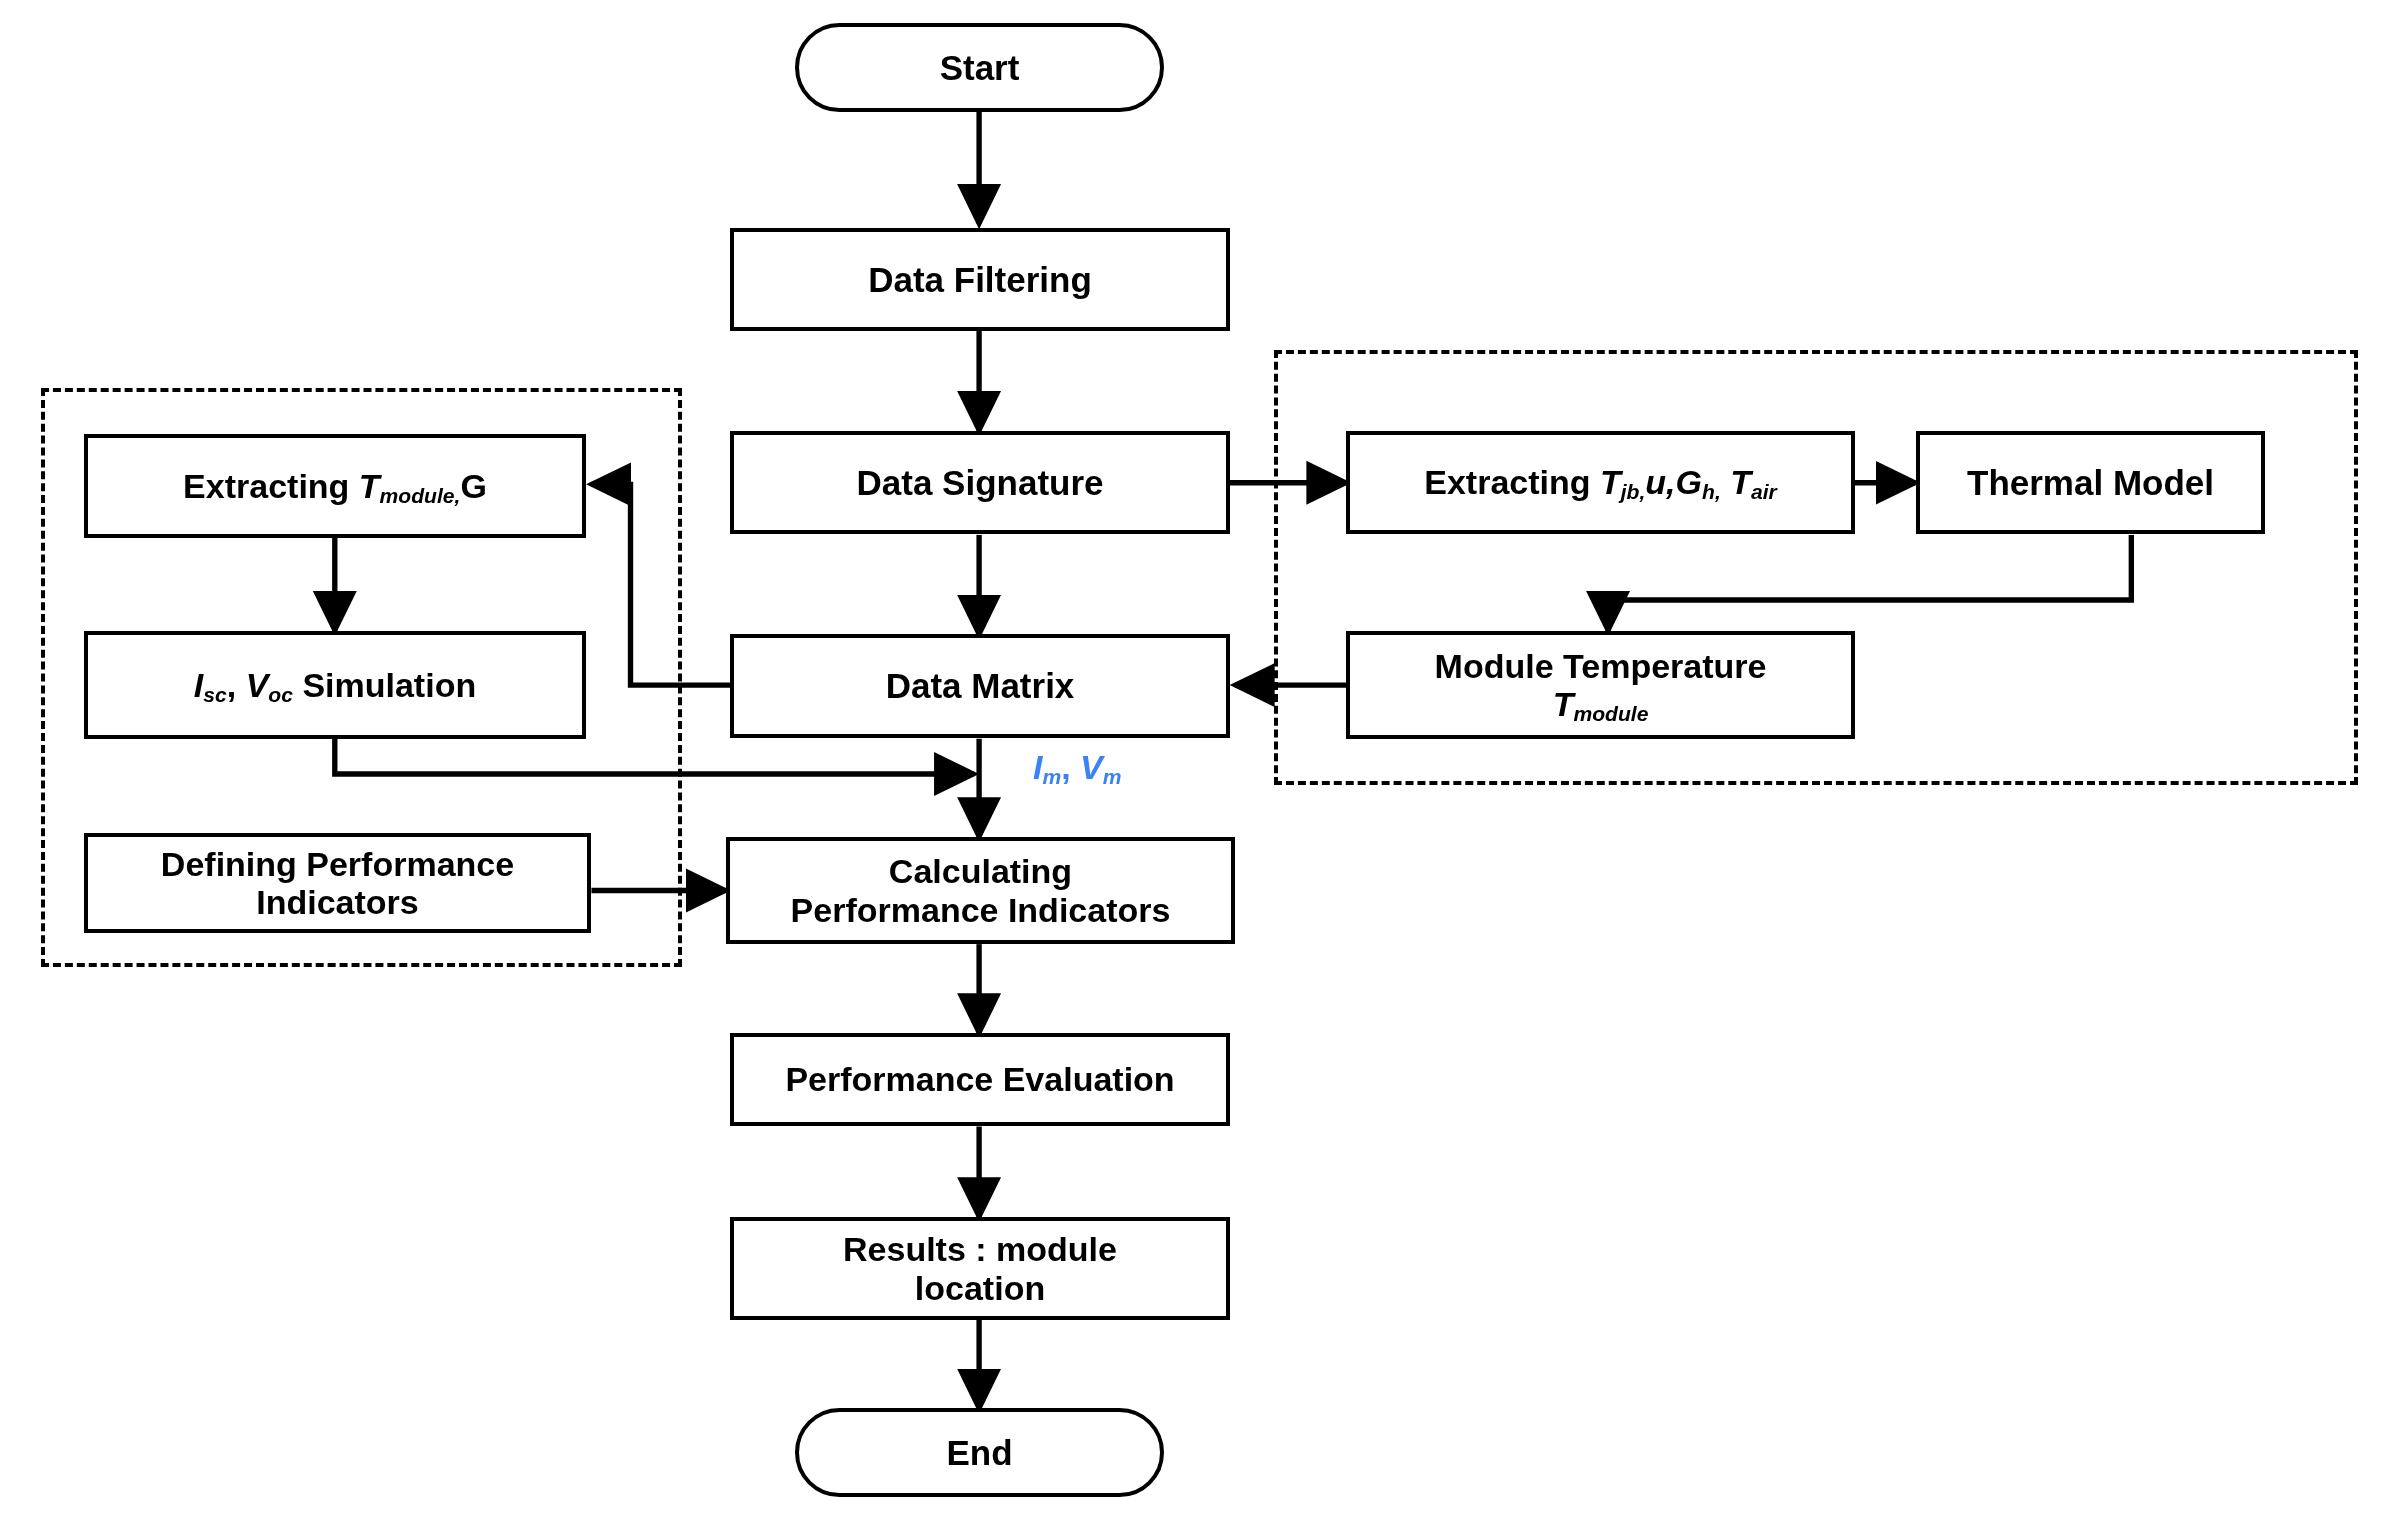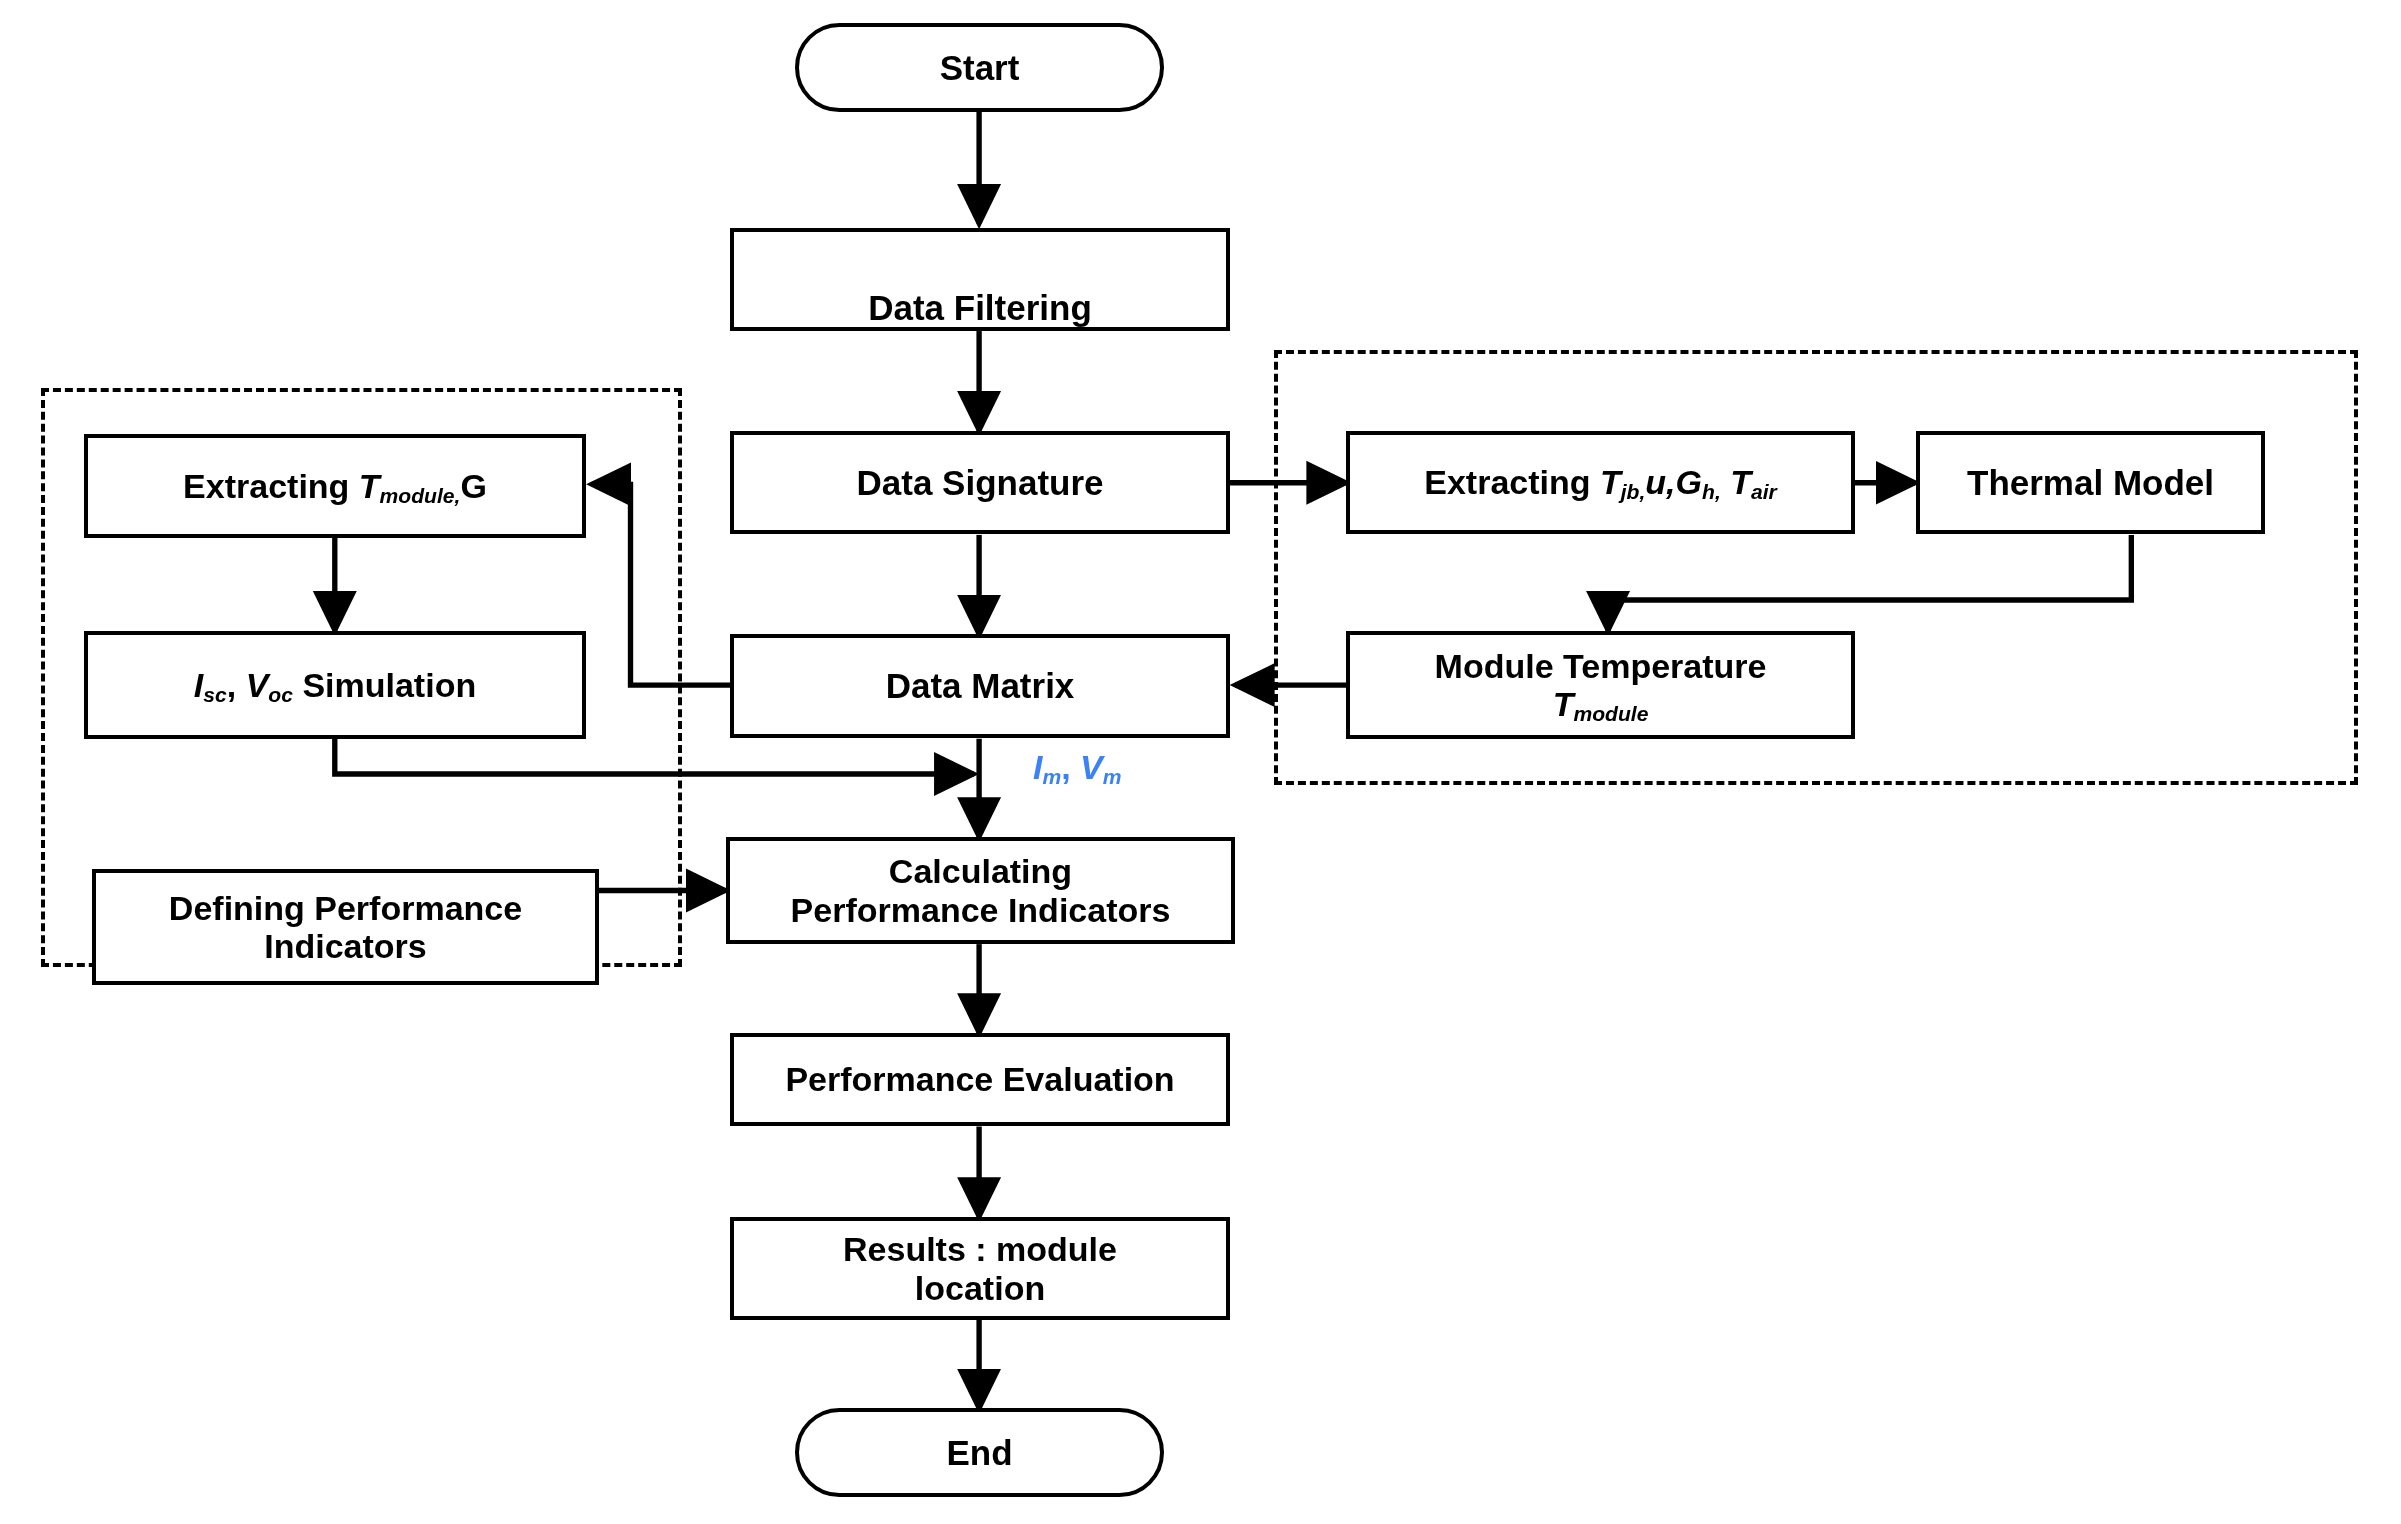--- a/index.html
+++ b/index.html
@@ -65,41 +65,41 @@
       <path d="M1278,1470 L1278,1588"></path>
 
       <path d="M1278,1722 L1278,1838"></path>
     </g>
   </svg>
 
   <div class="nodebox term" style="left:795px; top:23px; width:369px; height:89px;align-items:center;">
     <span class="nodelabel" style="font-size:35px;">Start</span>
   </div>
 
-  <div class="nodebox" style="left:730px; top:228px; width:500px; height:103px;align-items:flex-end;">
+  <div class="nodebox" style="left:730px; top:228px; width:500px; height:103px;">
     <span class="nodelabel" style="font-size:35px;">Data Filtering</span>
   </div>
 
   <div class="nodebox" style="left:730px; top:431px; width:500px; height:103px;">
     <span class="nodelabel" style="font-size:35px;">Data Signature</span>
   </div>
 
   <div class="nodebox" style="left:730px; top:634px; width:500px; height:104px;">
     <span class="nodelabel" style="font-size:35px;">Data Matrix</span>
   </div>
 
   <div class="nodebox" style="left:84px; top:434px; width:502px; height:104px;">
     <span class="nodelabel" style="font-size:34px;"><span>Extracting </span><span class="it">T</span><sub>module,</sub><span>G</span></span>
   </div>
 
   <div class="nodebox" style="left:84px; top:631px; width:502px; height:108px;">
     <span class="nodelabel" style="font-size:34px;"><span class="it">I</span><sub>sc</sub><span>, </span><span class="it">V</span><sub>oc</sub><span> Simulation</span></span>
   </div>
 
-  <div class="nodebox" style="left:92px; top:833px; width:507px; height:116px;margin-top:36px;">
+  <div class="nodebox" style="left:84px; top:833px; width:507px; height:100px;">
     <span class="nodelabel" style="font-size:34px;"><span>Defining Performance</span><br><span>Indicators</span></span>
   </div>
 
   <div class="nodebox" style="left:726px; top:837px; width:509px; height:107px;">
     <span class="nodelabel" style="font-size:34px;"><span>Calculating</span><br><span>Performance Indicators</span></span>
   </div>
 
   <div class="nodebox" style="left:1346px; top:431px; width:509px; height:103px;">
     <span class="nodelabel" style="font-size:34px;"><span>Extracting </span><span class="it">T</span><sub>jb,</sub><span class="it">u,</span><span class="it">G</span><sub>h,</sub><span class="it"> T</span><sub>air</sub></span>
   </div>

